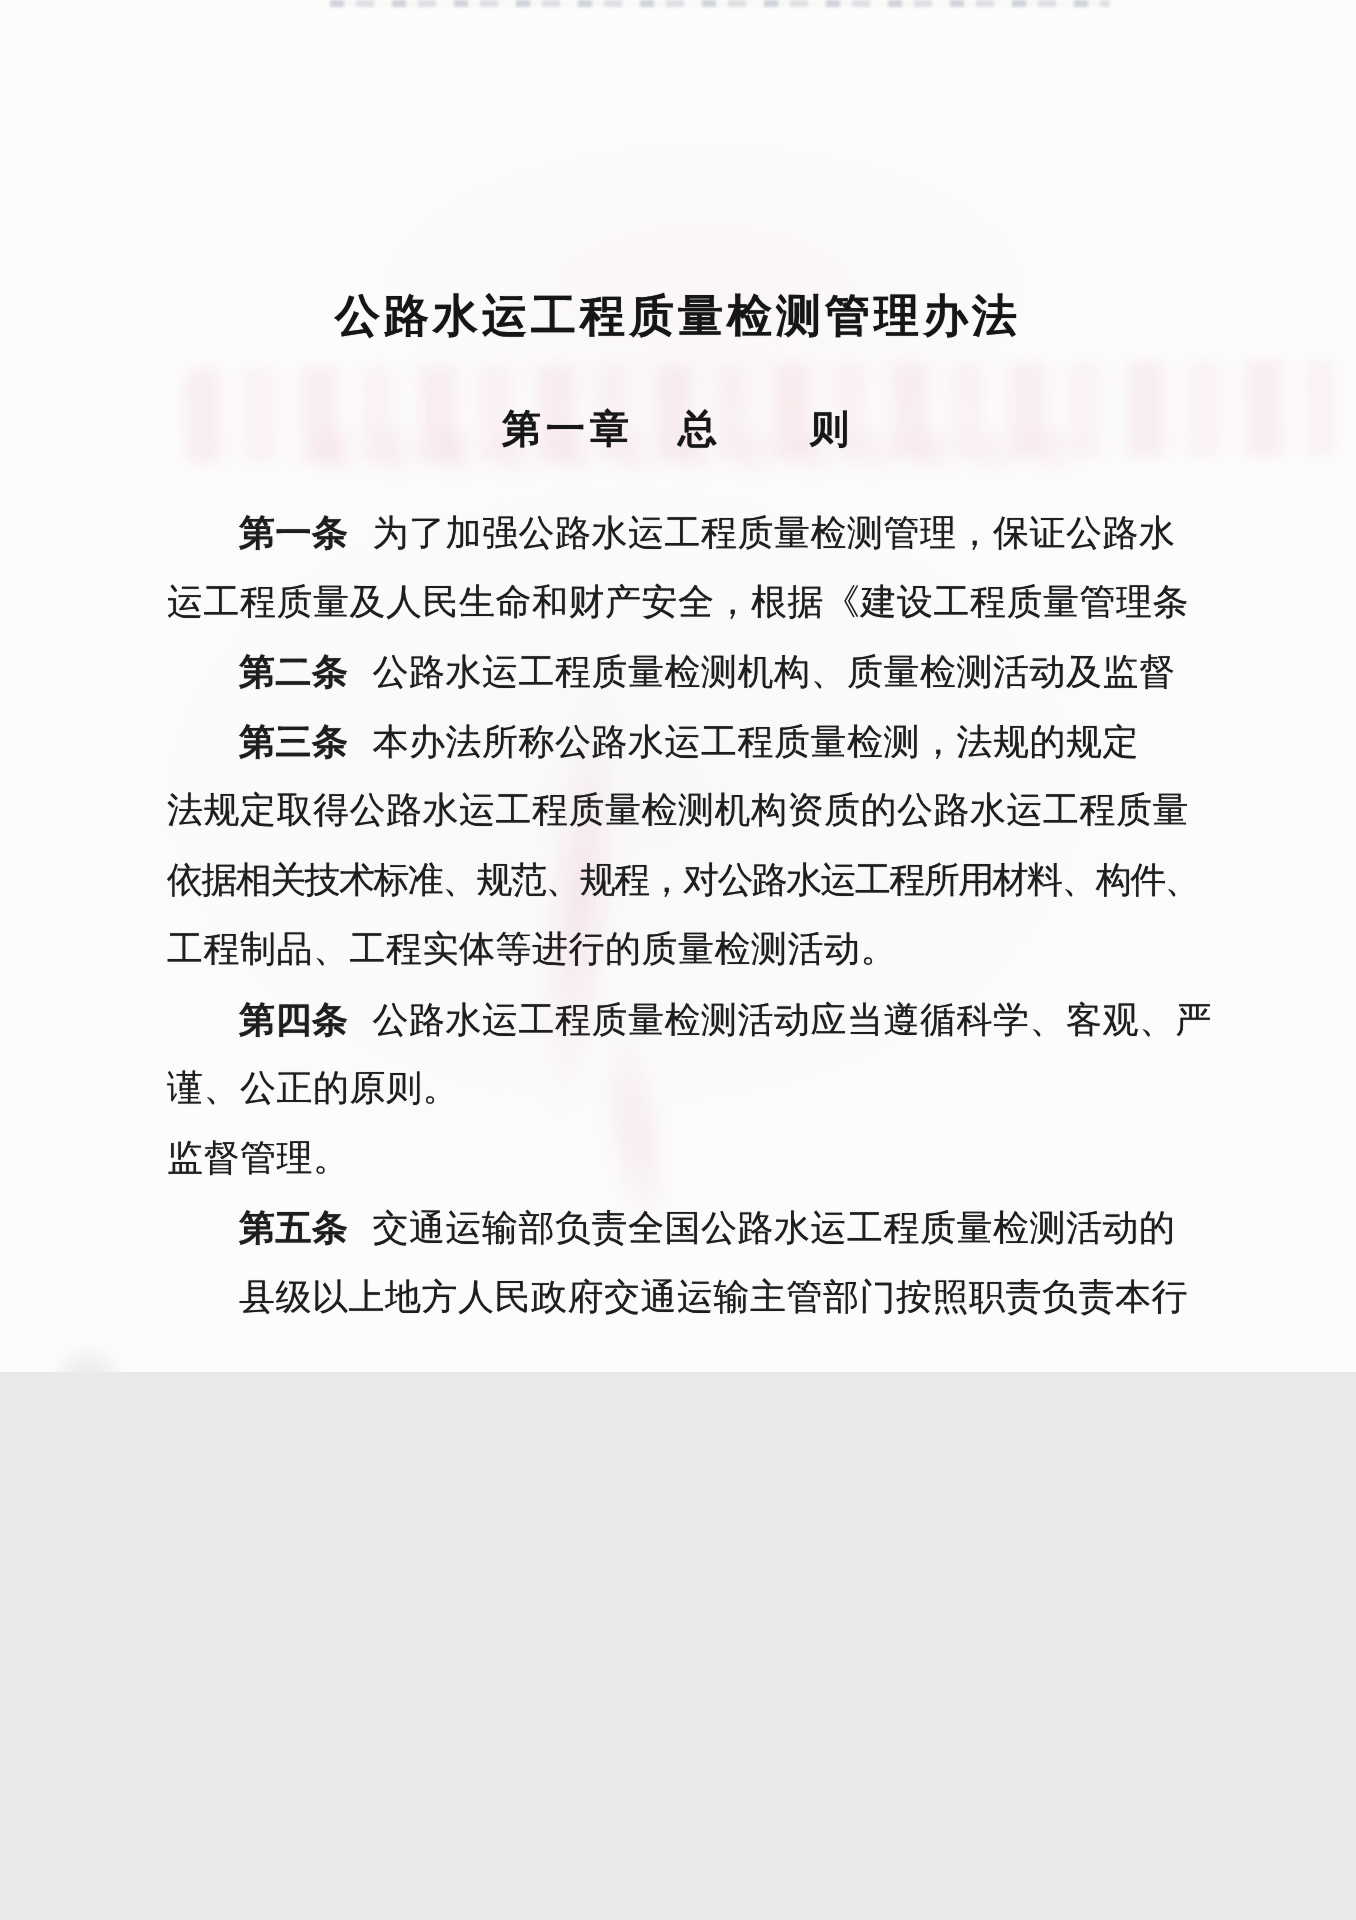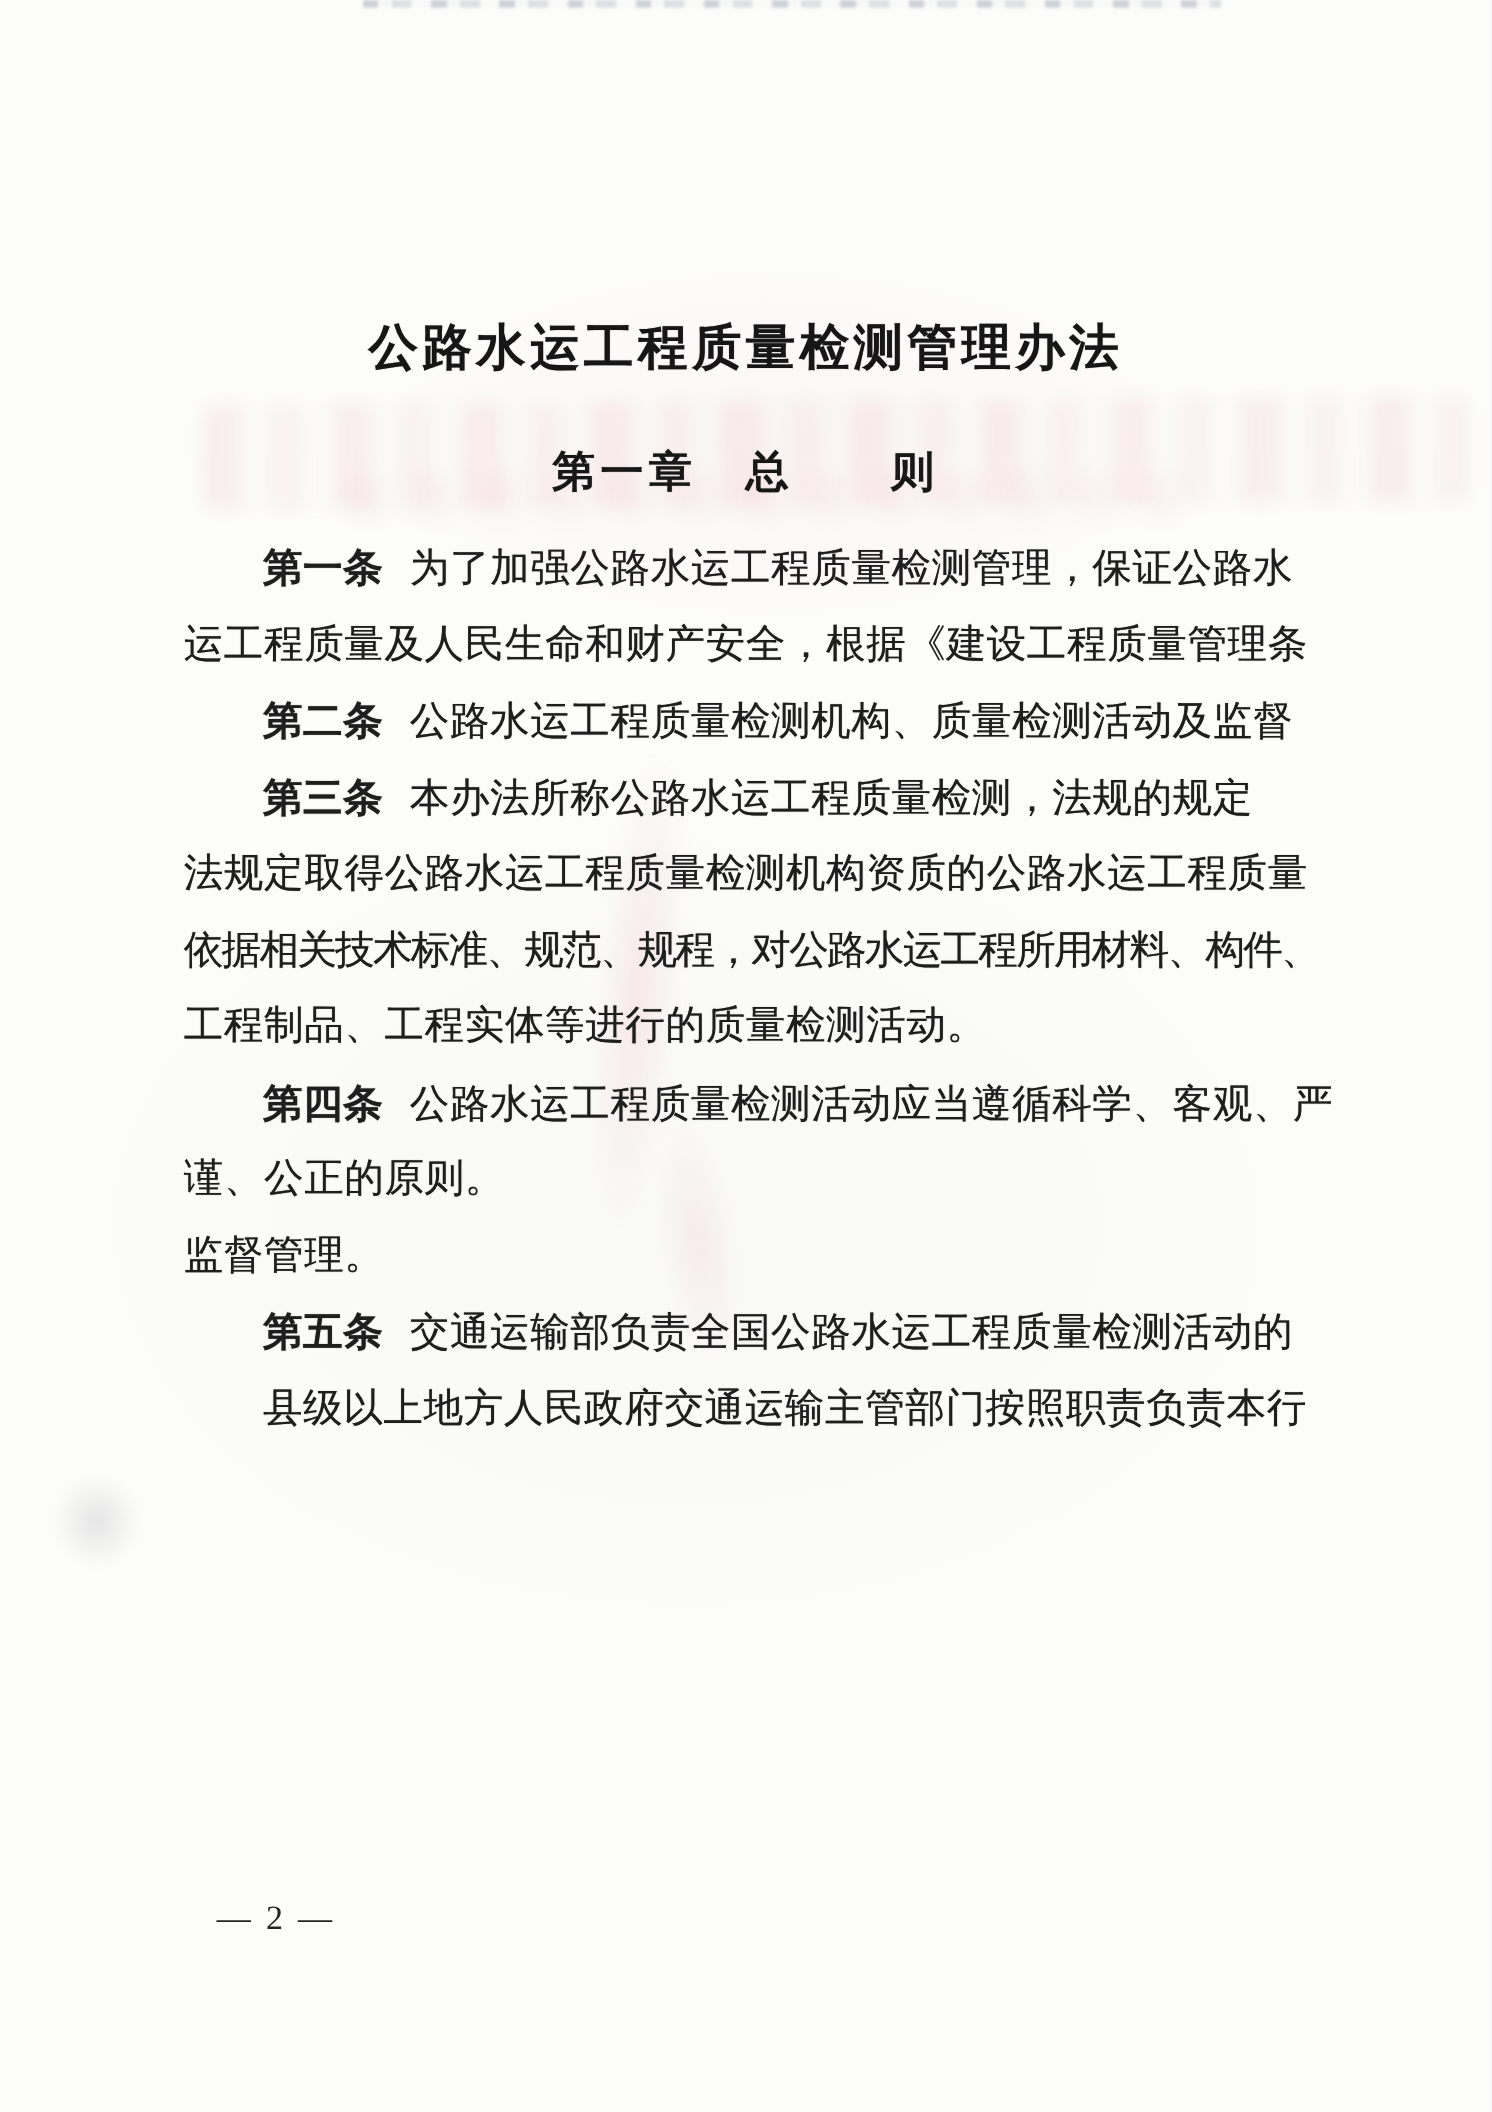--- a/index.html
+++ b/index.html
@@ -1,19 +1,19 @@
 <!DOCTYPE html>
 <html><head>
 <meta charset="utf-8">
 <style>
   html, body { margin: 0; padding: 0; background: #e9e9e9; }
   .page {
     position: relative;
     width: 1356px;
-    height: 1920px;
+    height: 1372px;
     margin: 0 auto;
     overflow: hidden;
     color: #1d1d1d;
     background:
       radial-gradient(ellipse 620px 280px at 52% 21%, rgba(236,192,203,0.10), transparent 62%),
       radial-gradient(ellipse 900px 600px at 46% 58%, rgba(205,203,206,0.07), transparent 72%),
       #fcfcfb;
     font-family: "Liberation Serif", "DejaVu Serif", serif;
   }
 
@@ -74,21 +74,21 @@
     font-size: 39px;
     letter-spacing: 5px;
     color: #171717;
     text-shadow: 0 0 0.8px rgba(10,10,10,0.55);
   }
   .doc-body {
     position: absolute; top: 494px; left: 167px; width: 1100px;
   }
   .line {
     height: 69.5px;
-    line-height: 43px;
+    line-height: 77px;
     font-size: 36px;
     letter-spacing: 0.5px;
     white-space: nowrap;
     color: #1e1e1e;
     text-shadow: 0 0 0.7px rgba(25,25,25,0.75);
   }
   .line .label {
     font-family: "Liberation Sans", "DejaVu Sans", sans-serif;
     font-weight: bold;
     margin-right: 24px;

